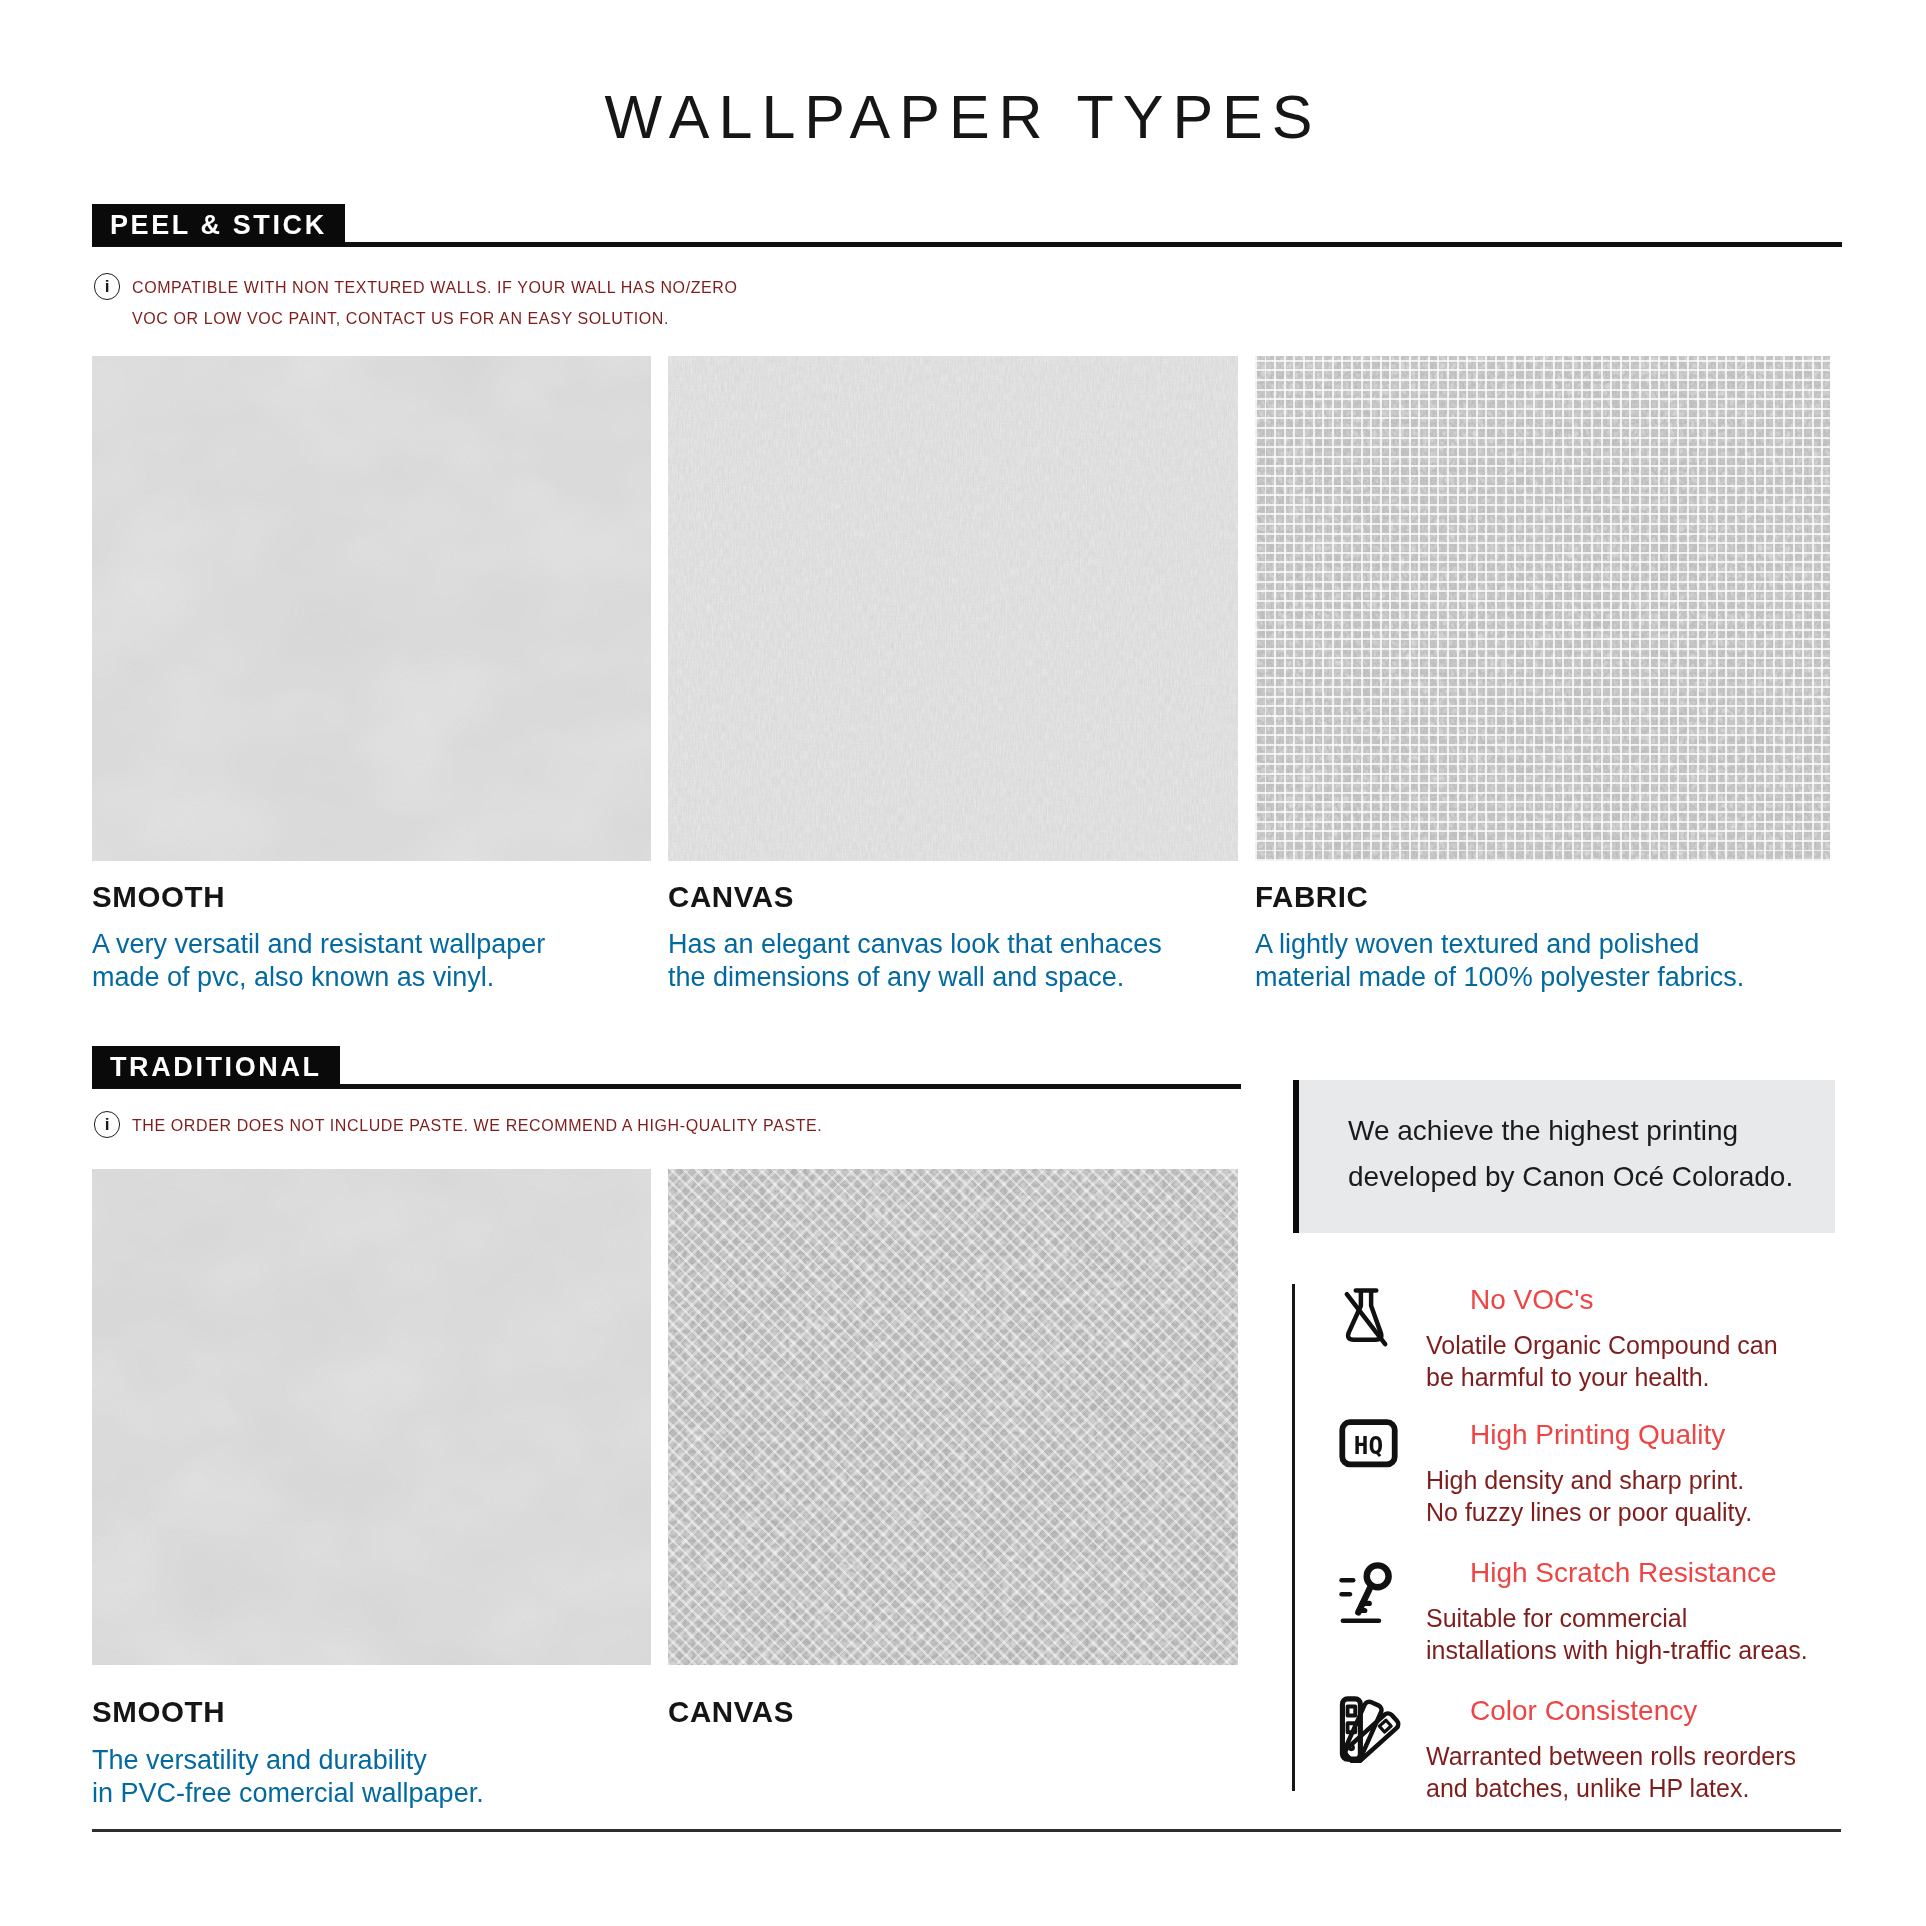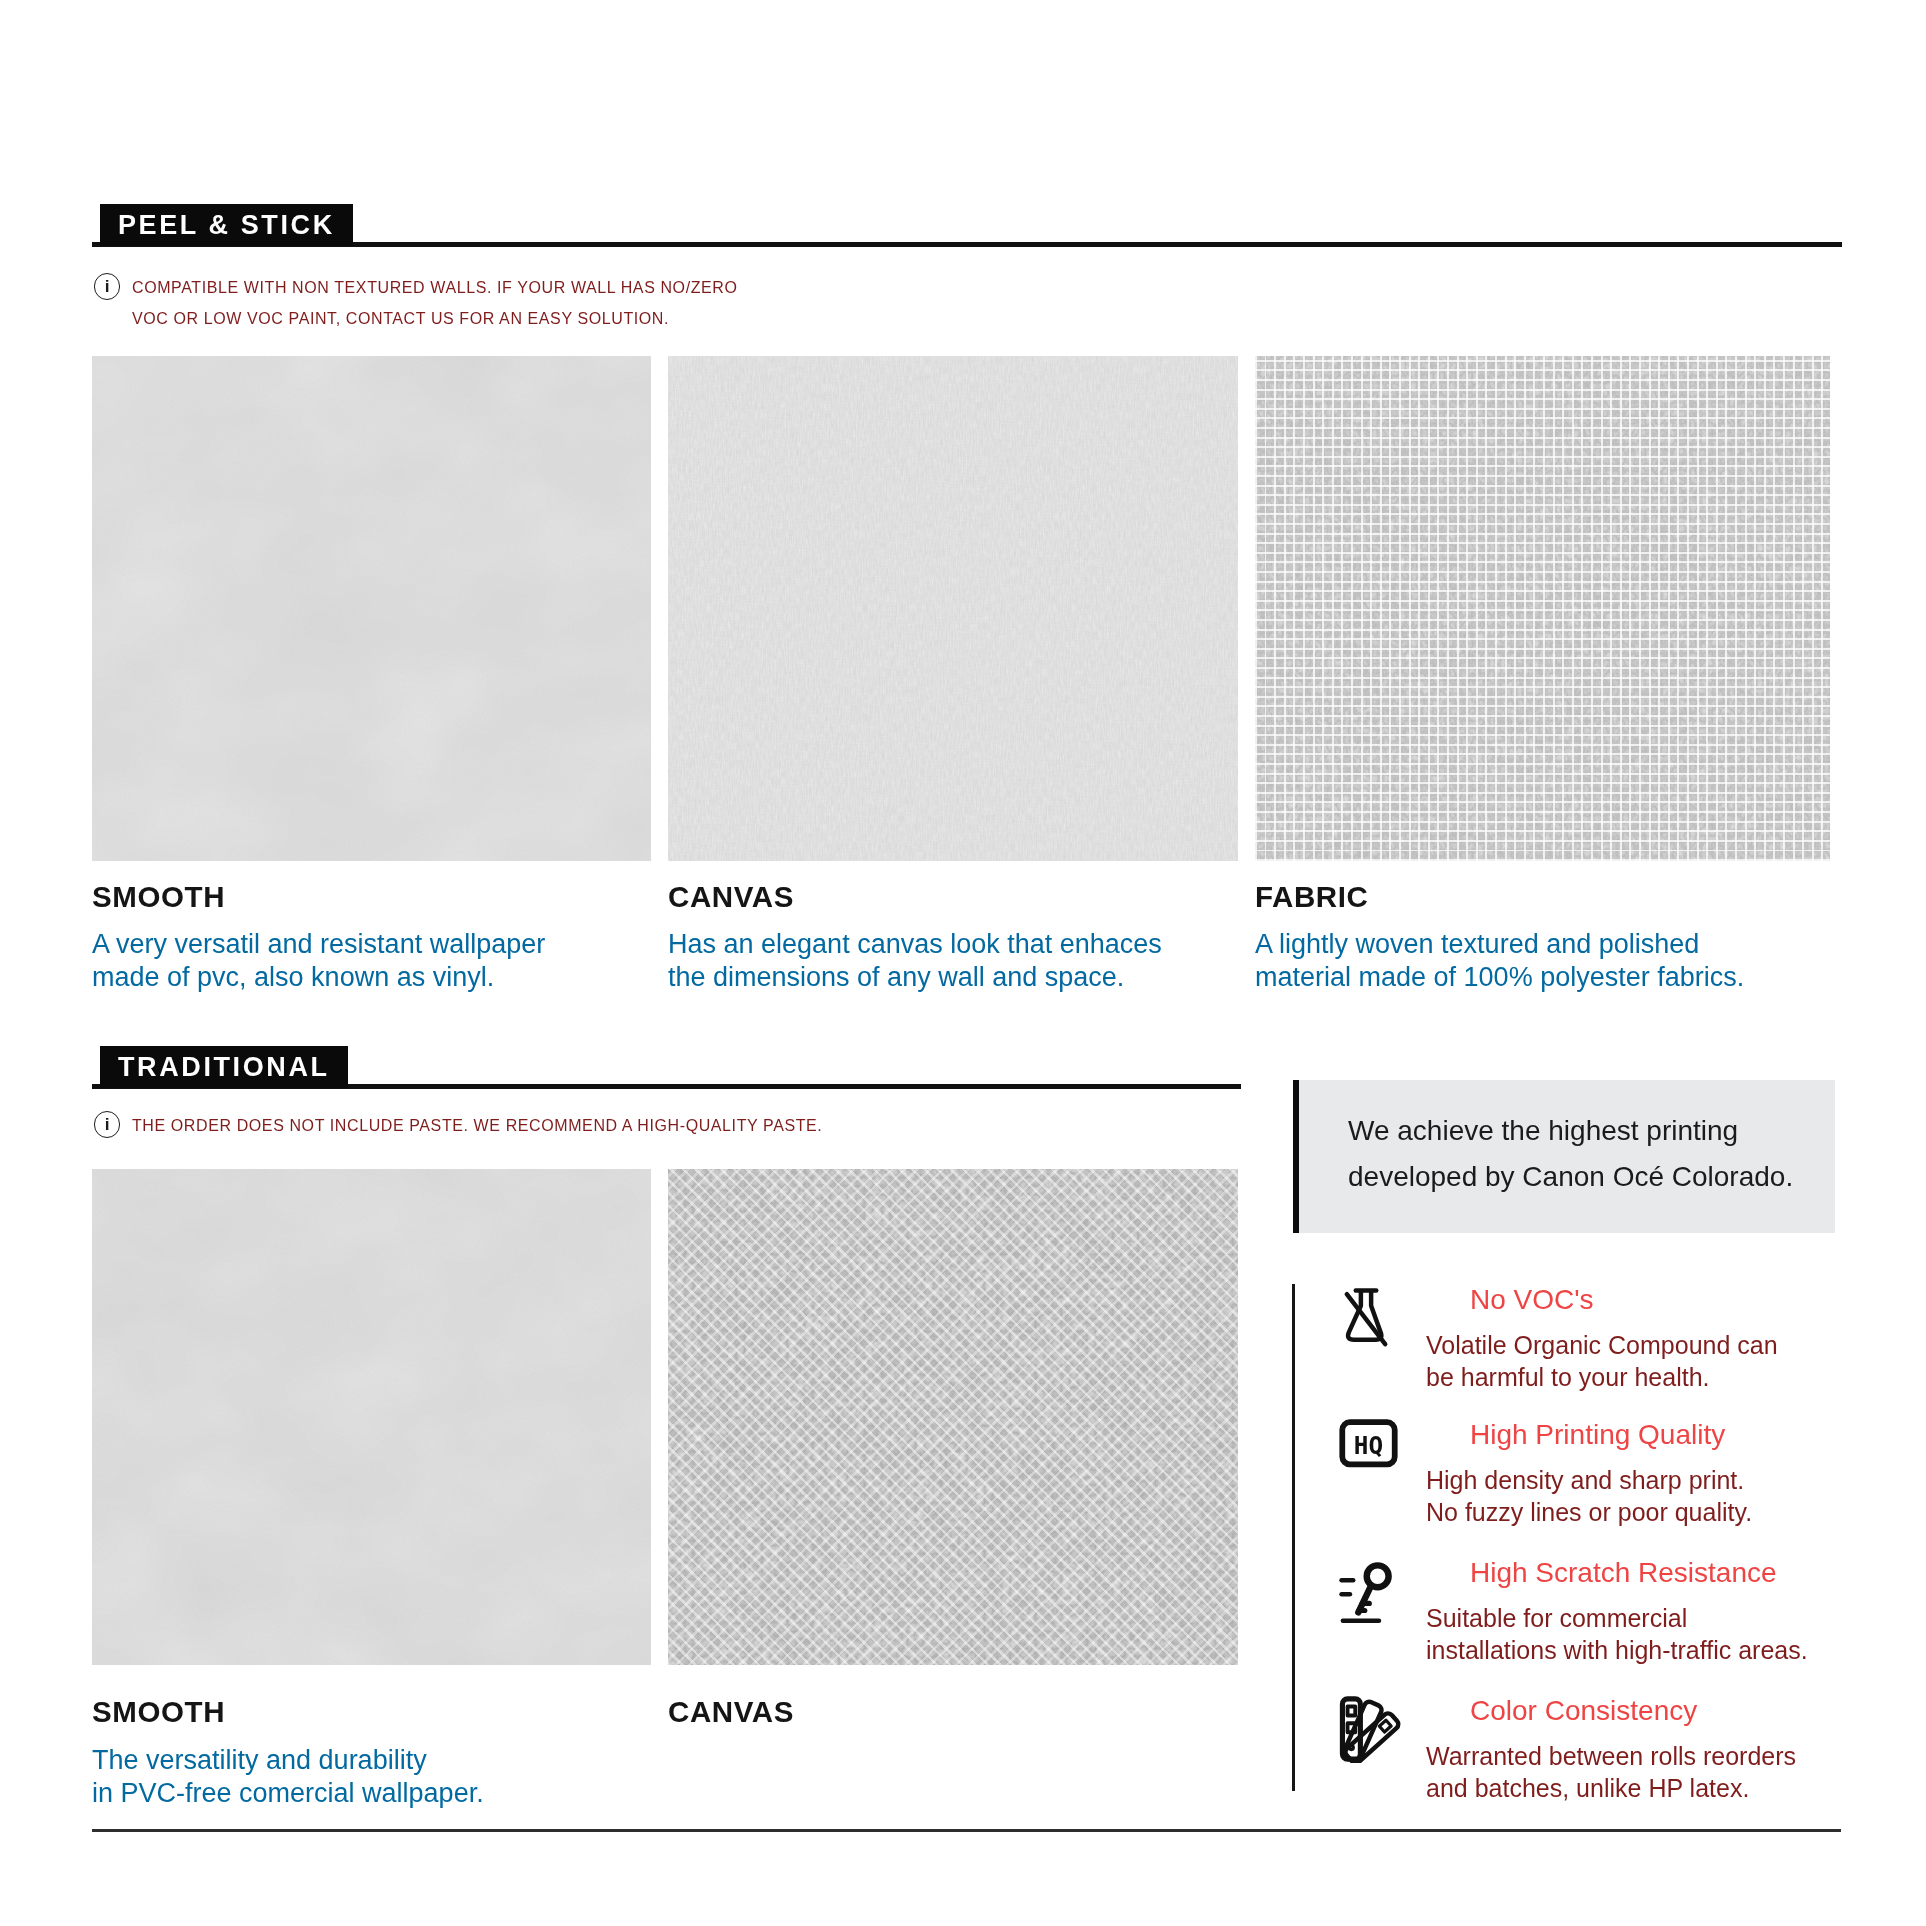--- a/index.html
+++ b/index.html
@@ -12,21 +12,21 @@
     position:absolute;top:82px;left:0;width:100%;text-align:center;
     font-size:61px;font-weight:500;letter-spacing:9px;color:#161616;
   }
   
   .section-rule{position:absolute;height:4.5px;background:#101010;}
   .rule-peel{left:92px;top:242px;width:1750px;}
   .rule-trad{left:92px;top:1084px;width:1149px;}
   .badge{
     position:absolute;left:92px;height:42px;background:#0a0a0a;color:#ffffff;
     display:flex;align-items:center;padding:0 18px;
-    font-size:27px;font-weight:600;letter-spacing:2.6px;z-index:2;margin-left:8px;
+    font-size:27px;font-weight:600;letter-spacing:2.6px;z-index:2;
   }
   .badge-peel{top:204px;}
   .badge-trad{top:1046px;}
   
   .note{position:absolute;display:flex;align-items:flex-start;gap:11.6px;}
   .note-peel{left:94px;top:272px;}
   .note-trad{left:94px;top:1110px;}
   .info-icon{
     flex:0 0 auto;width:24.4px;height:24.4px;border:1.9px solid #1c1c1c;border-radius:50%;
     display:flex;align-items:center;justify-content:center;
@@ -83,20 +83,21 @@
   .feat-3{top:1557px;}
   .feat-4{top:1695px;}
   
   .bottom-rule{position:absolute;left:92px;top:1829px;width:1749px;height:3.2px;background:#2e2e2e;}
 </style>
 </head>
 <body>
 
 <div id="page">
 
+  <div class="main-title">WALLPAPER TYPES</div>
 
   <div class="section-rule rule-peel"></div>
   <div class="badge badge-peel">
     <span>PEEL &amp; STICK</span>
   </div>
 
   <div class="note note-peel">
     <span class="info-icon">i</span>
     <div class="note-lines">
       <span>COMPATIBLE WITH NON TEXTURED WALLS. IF YOUR WALL HAS NO/ZERO</span>

